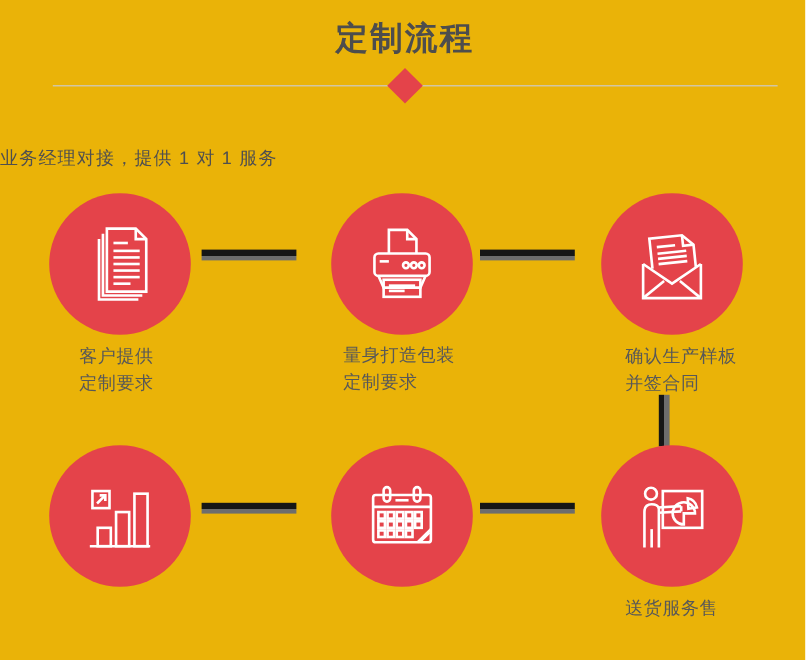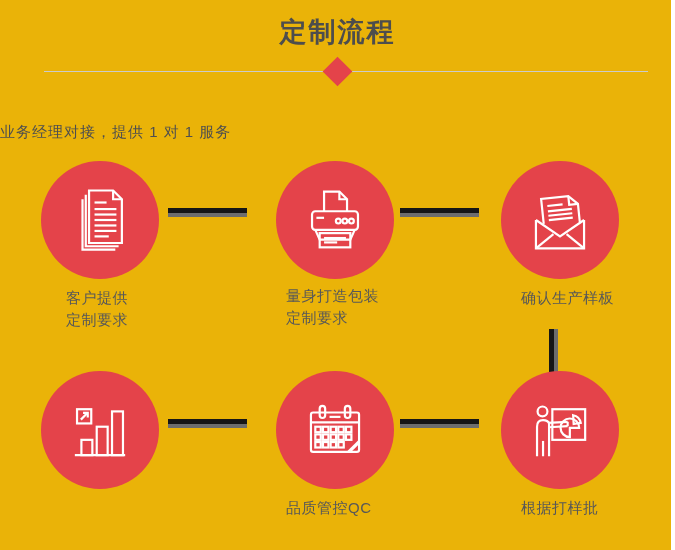--- a/index.html
+++ b/index.html
@@ -158,23 +158,23 @@
   <div class="step-label l1">
     <div>客户提供</div>
     <div>定制要求</div>
   </div>
   <div class="step-label l2">
     <div>量身打造包装</div>
     <div>定制要求</div>
   </div>
   <div class="step-label l3">
     <div>确认生产样板</div>
+    <div>并签合同</div>
   </div>
   <div class="step-label l4">
   </div>
   <div class="step-label l5">
-    <div>品质管控QC</div>
   </div>
   <div class="step-label l6">
-    <div>根据打样批</div>
+    <div>送货服务售</div>
   </div>
 
 </div>
 
 </body></html>

